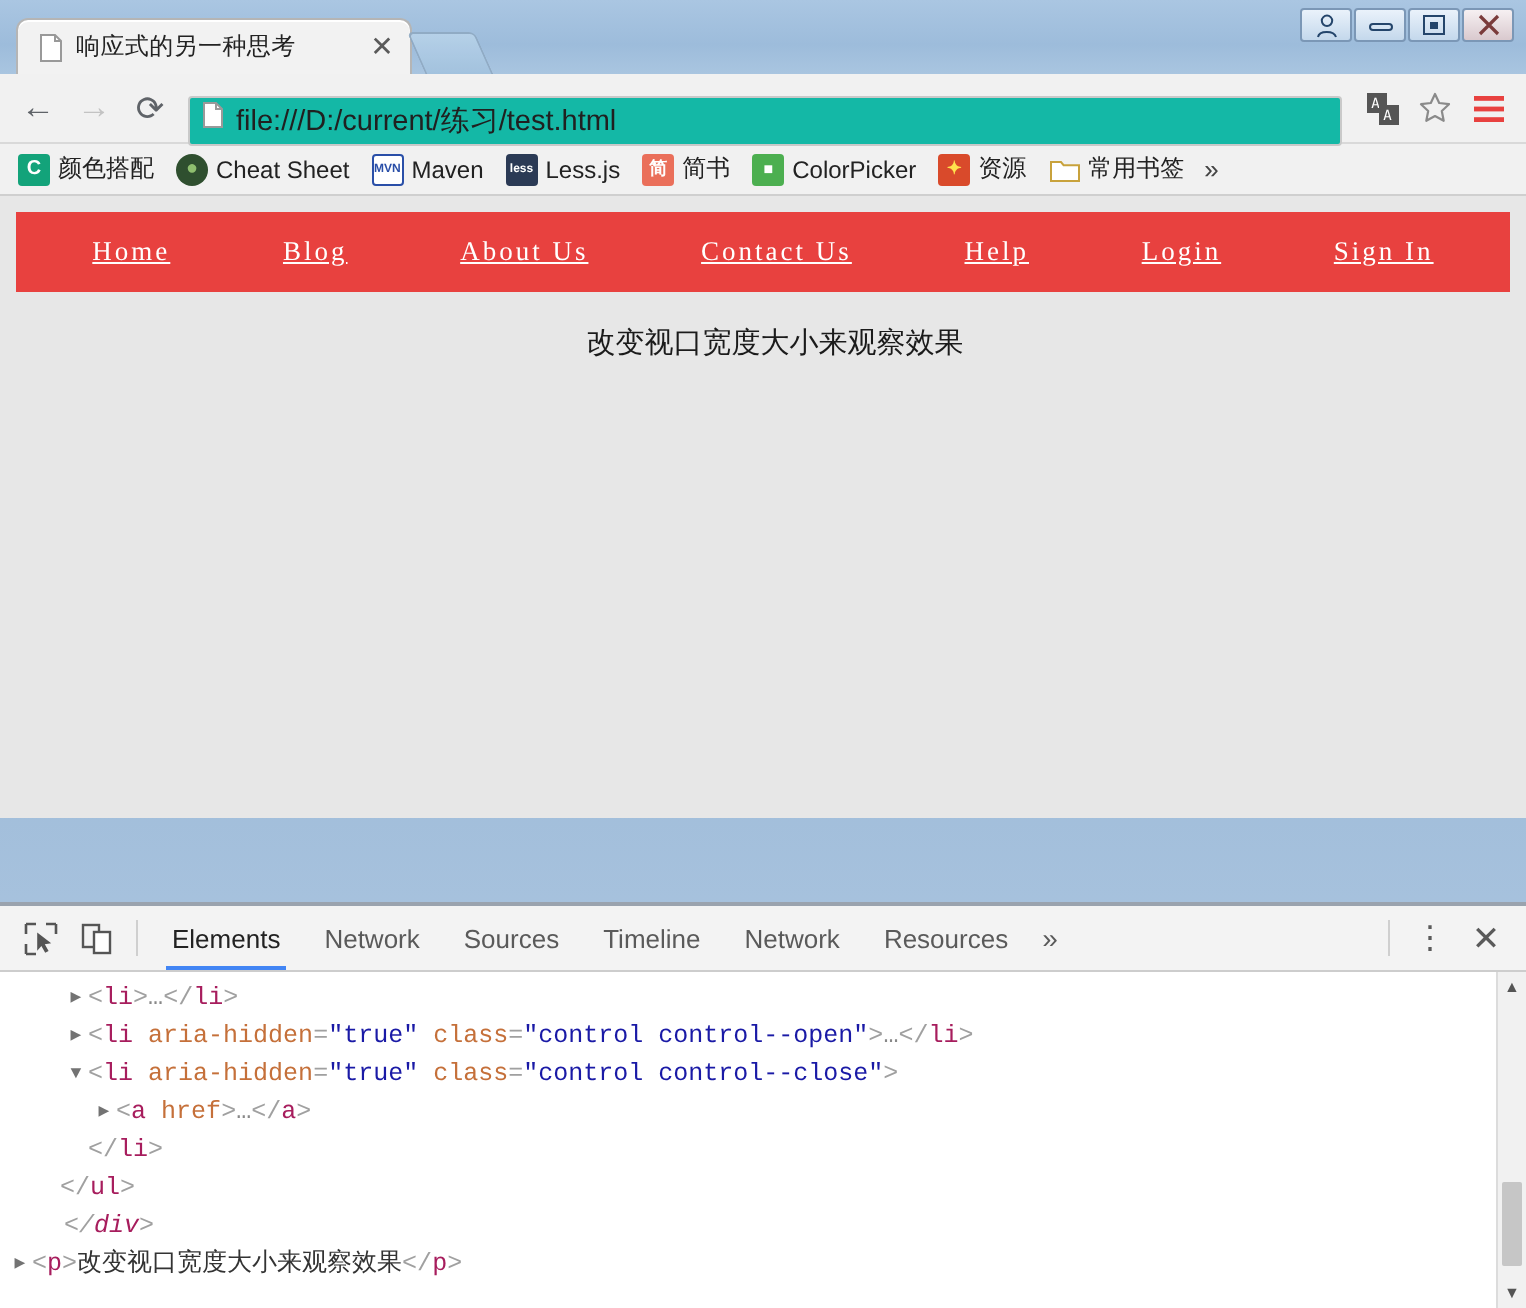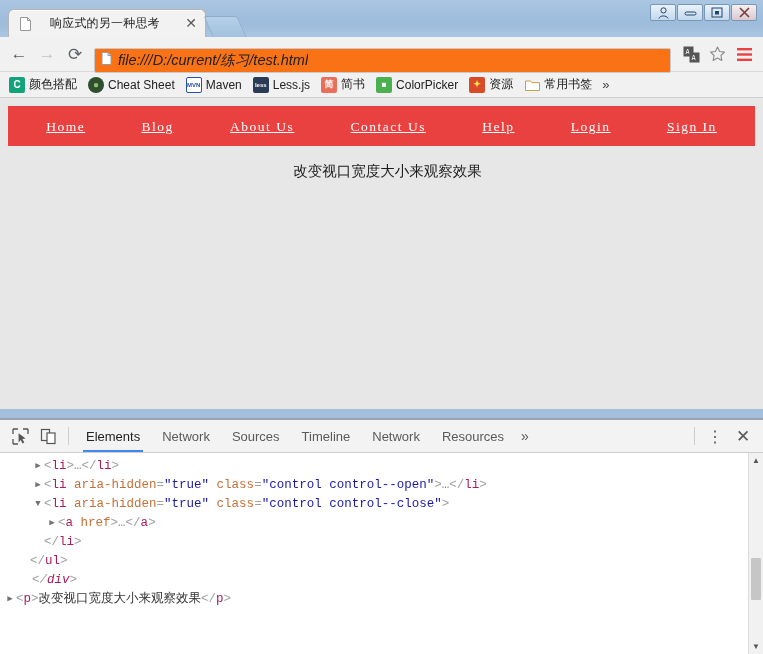--- a/index.html
+++ b/index.html
@@ -29,21 +29,21 @@
     position: absolute;
     left: 8px; bottom: 0;
     display: flex;
     align-items: flex-end;
     height: 30px;
   }
   .tab {
     position: relative;
     display: flex;
     align-items: center;
-    gap: 18px;
+    gap: 6px;
     height: 28px;
     padding: 0 6px 0 10px;
     min-width: 198px;
     background: #f2f2f2;
     border: 1px solid #b5b5b5;
     border-bottom: none;
     border-radius: 6px 6px 0 0;
     box-shadow: inset 0 1px 0 #ffffff;
   }
   .tab .favicon {
@@ -117,28 +117,27 @@
     display: flex; align-items: center; justify-content: center;
     color: #5f6368;
     font-size: 17px;
     cursor: pointer;
   }
   .navbtn.disabled { color: #c3c3c3; }
   #omnibox {
     flex: 1 1 auto;
     height: 25px;
     margin: 12px 6px 0 4px;
-    background: #f97316;
+    background: #14b8a6;
     border: 1px solid #c9c9c9;
     border-radius: 2px;
     display: flex;
     align-items: center;
     padding: 0 6px;
     gap: 6px;
-    font-style: italic;
   }
   #omnibox .pageicon { flex: 0 0 auto; }
   #omnibox .urltext {
     font-size: 14.5px;
     color: #202020;
     white-space: nowrap;
     overflow: hidden;
   }
   .tb-icon {
     width: 24px; height: 24px;
@@ -221,21 +220,21 @@
   #page-para {
     margin: 16px 0 0 12px;
     font-size: 14.5px;
     color: #1b1b1b;
   }
 
   
   #devtools {
     position: absolute;
     left: 0; right: 0; bottom: 0;
-    height: 236px;
+    height: 203px;
     background: #ffffff;
     border-top: 2px solid #9aa3ae;
     display: flex;
     flex-direction: column;
   }
   #dt-toolbar {
     height: 33px;
     background: #f3f3f3;
     border-bottom: 1px solid #cdcdcd;
     display: flex;

